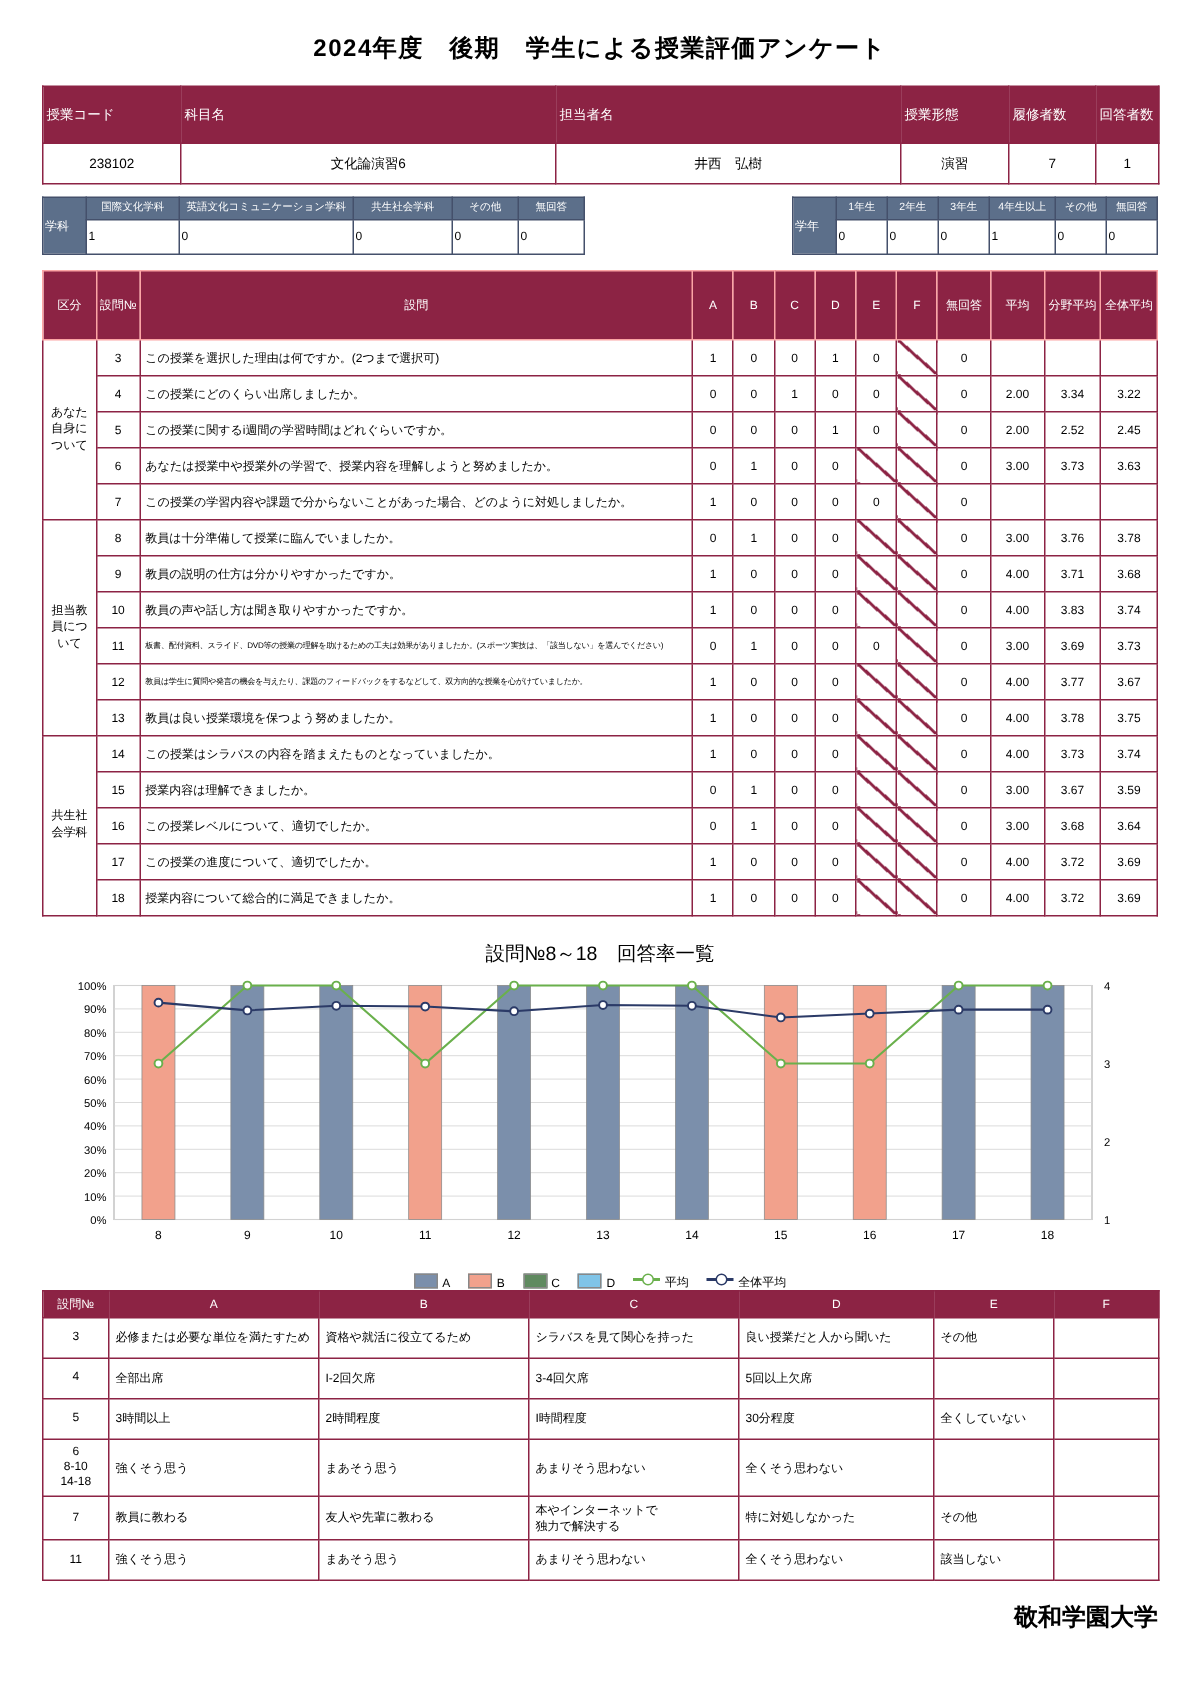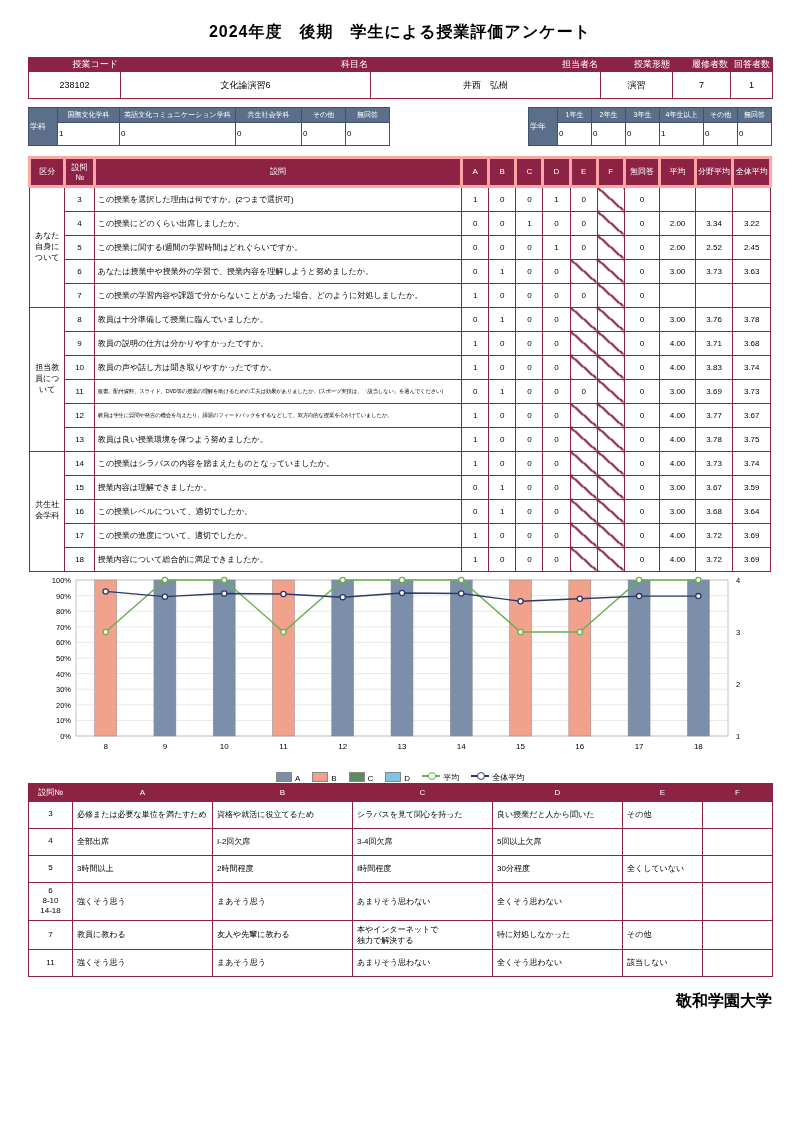--- a/index.html
+++ b/index.html
@@ -14,21 +14,21 @@
     text-align:center;font-size:16px;font-weight:bold;letter-spacing:1px;
     margin:22px 0 14px 0;
   }
   table{border-collapse:collapse;}
   .wrap{margin:0 28px;}
 
   
   table.info{width:744px;table-layout:fixed;}
   table.info th{
     background:#8c2344;color:#fff;font-weight:normal;font-size:9px;
-    border:1px solid #8c2344;padding:0 2px;text-align:right;
+    border:1px solid #8c2344;padding:12px 2px;text-align:left;
   }
   table.info td{
     border:1px solid #8c2344;padding:4px 2px;text-align:center;font-size:9px;height:18px;
   }
 
   
   .row2{display:flex;justify-content:space-between;margin-top:8px;width:744px;}
   table.dept, table.grade{table-layout:fixed;}
   table.dept th, table.grade th{
     background:#5c6f8a;color:#fff;font-weight:normal;font-size:7px;
@@ -38,21 +38,21 @@
     border:1px solid #44506b;padding:3px 1px;text-align:left;font-size:8px;height:16px;
   }
   td.side-label{
     background:#5c6f8a;color:#fff;font-size:9px;width:26px;
   }
 
   
   table.q{width:744px;table-layout:fixed;margin-top:10px;}
   table.q th{
     background:#8c2344;color:#fff;font-weight:normal;font-size:8px;
-    border:3px solid #fca5a5;padding:3px 1px;text-align:center;
+    border:1px solid #fca5a5;padding:17px 1px;text-align:center;
   }
   table.q td{
     border:1px solid #8c2344;font-size:8px;padding:2px 3px;height:19px;
   }
   td.grp{
     background:#ffffff;text-align:center;font-size:9px;width:34px;line-height:1.35;
   }
   td.no{text-align:center;width:28px;}
   td.qtext{text-align:left;}
   td.qtext.small{font-size:5.4px;letter-spacing:-0.2px;}
@@ -440,20 +440,21 @@
             <td class="num hatch"></td>
             <td class="num hatch"></td>
             <td class="num">0</td>
             <td class="avg">4.00</td>
             <td class="avg">3.72</td>
             <td class="avg">3.69</td>
           </tr>
         </tbody>
     </table>
 
+    <div class="chart-title">設問№8～18　回答率一覧</div>
     <div class="chart-box">
       <svg id="chart-svg" width="744" height="196" viewBox="0 0 744 196">
           <rect x="48" y="8" width="652" height="156" fill="#fff" stroke="#aaa" stroke-width="0.7"></rect>
           <line x1="48" y1="164" x2="700" y2="164" stroke="#d7d7d7" stroke-width="0.6"></line>
           <text x="43" y="167" text-anchor="end" font-size="7.5" font-family="Liberation Sans, sans-serif" fill="#000">0%</text>
           <line x1="48" y1="148.4" x2="700" y2="148.4" stroke="#d7d7d7" stroke-width="0.6"></line>
           <text x="43" y="151.4" text-anchor="end" font-size="7.5" font-family="Liberation Sans, sans-serif" fill="#000">10%</text>
           <line x1="48" y1="132.8" x2="700" y2="132.8" stroke="#d7d7d7" stroke-width="0.6"></line>
           <text x="43" y="135.8" text-anchor="end" font-size="7.5" font-family="Liberation Sans, sans-serif" fill="#000">20%</text>
           <line x1="48" y1="117.2" x2="700" y2="117.2" stroke="#d7d7d7" stroke-width="0.6"></line>

